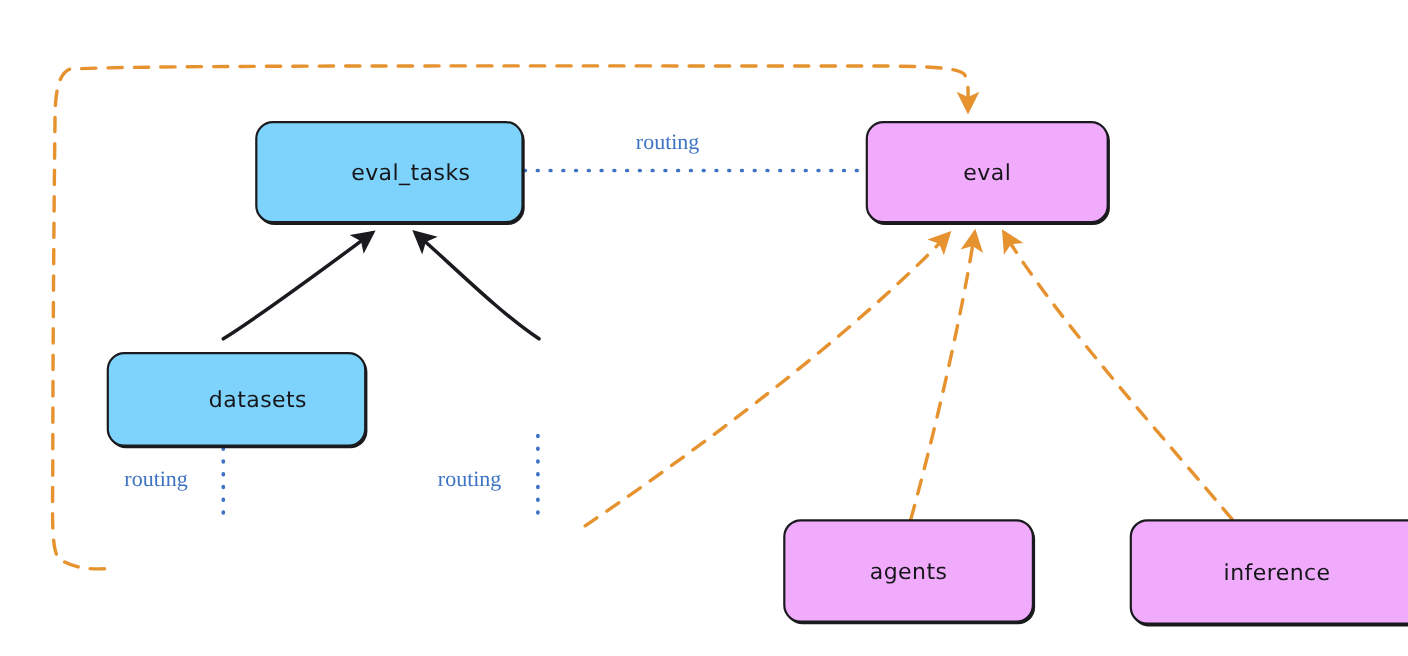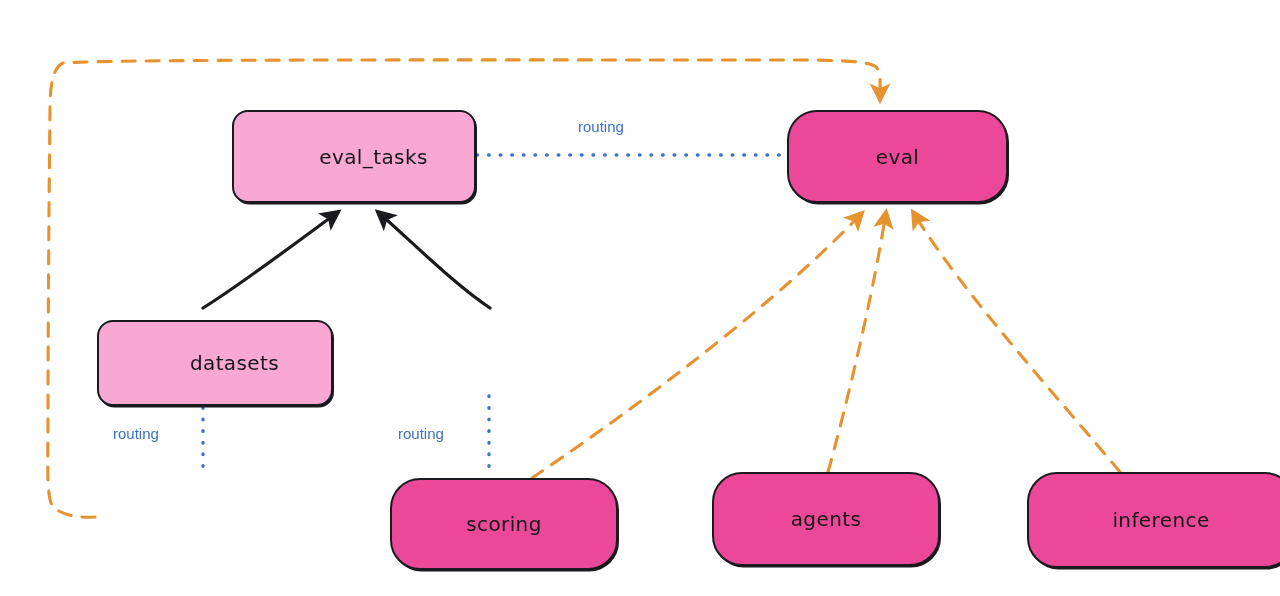--- a/index.html
+++ b/index.html
@@ -31,39 +31,38 @@
     box-sizing: border-box;
     border: 2.6px solid #1b1b1f;
     border-radius: 16px;
     display: flex;
     align-items: center;
     justify-content: center;
     text-align: center;
     box-shadow: 1.5px 2px 0 -0.5px #1b1b1f;
   }
   .node-api {
-    background: #f9a8d4;
+    background: #7dd3fc;
     padding-left: 39px;
   }
   .node-provider {
-    background: #ec4899;
-    border-radius: 30px;
+    background: #f0abfc;
   }
   .node-label {
     font-family: "DejaVu Sans", sans-serif;
     font-size: 20px;
     color: #16161a;
     letter-spacing: 0.4px;
     line-height: 1.1;
     user-select: none;
   }
   .edge-label {
     position: absolute;
-    font-family: Liberation Sans, sans-serif;
-    font-size: 15px;
+    font-family: Liberation Serif, serif;
+    font-size: 20px;
     color: #3d72c4;
     white-space: nowrap;
     user-select: none;
   }
 </style>
 </head>
 <body>
 
 <div id="diagram-canvas">
 
@@ -124,23 +123,20 @@
   <div class="node node-provider" style="left:787px; top:110px; width:221px; height:93px;">
     <span class="node-label">eval</span>
   </div>
 
   <div class="node node-api" style="left:97px; top:308px; width:236px; height:86px;margin-top:12px;">
     <span class="node-label">datasets</span>
   </div>
 
 
 
-  <div class="node node-provider" style="left:390px; top:478px; width:228px; height:92px;">
-    <span class="node-label">scoring</span>
-  </div>
 
   <div class="node node-provider" style="left:712px; top:472px; width:228px; height:94px;">
     <span class="node-label">agents</span>
   </div>
 
   <div class="node node-provider" style="left:1027px; top:472px; width:268px; height:96px;">
     <span class="node-label">inference</span>
   </div>
 
   <div class="edge-label" style="left:578px; top:118px;">routing</div>

